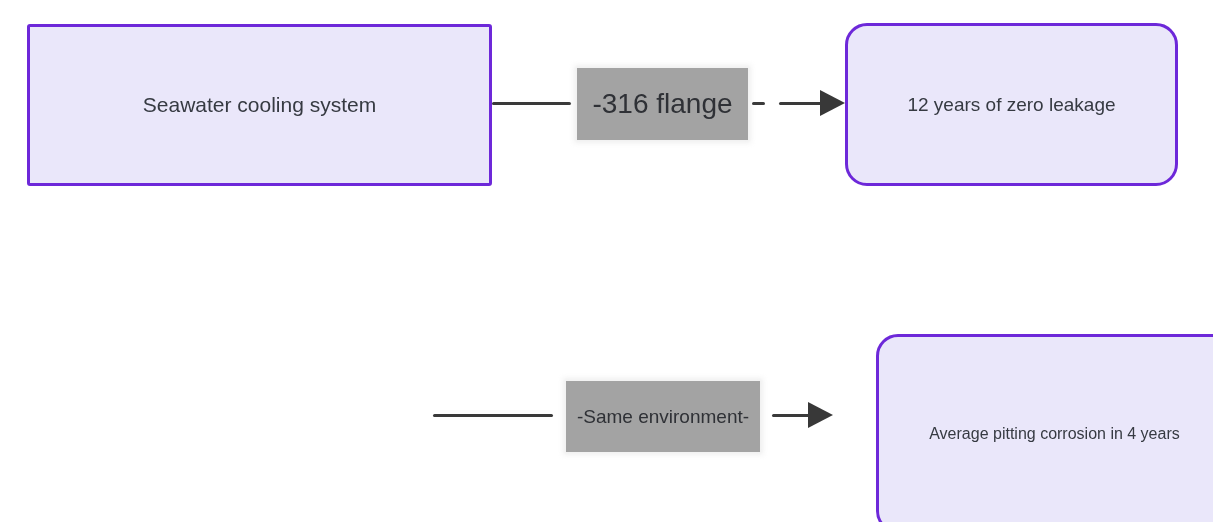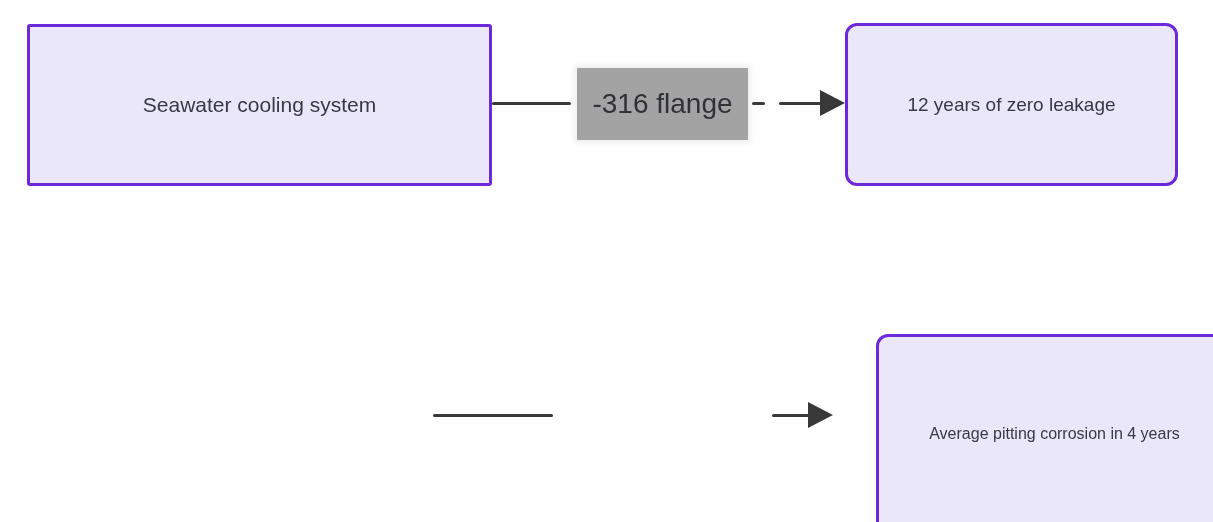--- a/index.html
+++ b/index.html
@@ -20,21 +20,21 @@
     box-sizing: border-box;
     background: #eae7fa;
     border: 3px solid #6d28d9;
     display: flex;
     align-items: center;
     justify-content: center;
     text-align: center;
     color: #363a42;
   }
   .node.sharp { border-radius: 3px; }
-  .node.rounded { border-radius: 12px; }
+  .node.rounded { border-radius: 22px; }
   .edge-line {
     position: absolute;
     height: 3px;
     background: #3a3a3a;
     border-radius: 2px;
   }
   .edge-label {
     position: absolute;
     background: #a3a3a3;
     box-shadow: 0 0 5px 3px rgba(236,236,236,0.85);
@@ -80,20 +80,23 @@
 
   <div class="arrowhead" style="left:820px; top:90px;"></div>
 
   <div class="node rounded fs-19" style="left:845px; top:23px; width:333px; height:163px;">
     <span>12 years of zero leakage</span>
   </div>
 
 
   <div class="edge-line" style="left:433px; top:414px; width:120px;"></div>
 
+  <div class="edge-label fs-19" style="left:566px; top:381px; width:194px; height:71px;">
+    <span>-Same environment-</span>
+  </div>
 
   <div class="edge-line" style="left:772px; top:414px; width:39px;"></div>
 
   <div class="arrowhead" style="left:808px; top:402px;"></div>
 
   <div class="node rounded fs-16" style="left:876px; top:334px; width:357px; height:199px;">
     <span>Average pitting corrosion in 4 years</span>
   </div>
 
 </div>

